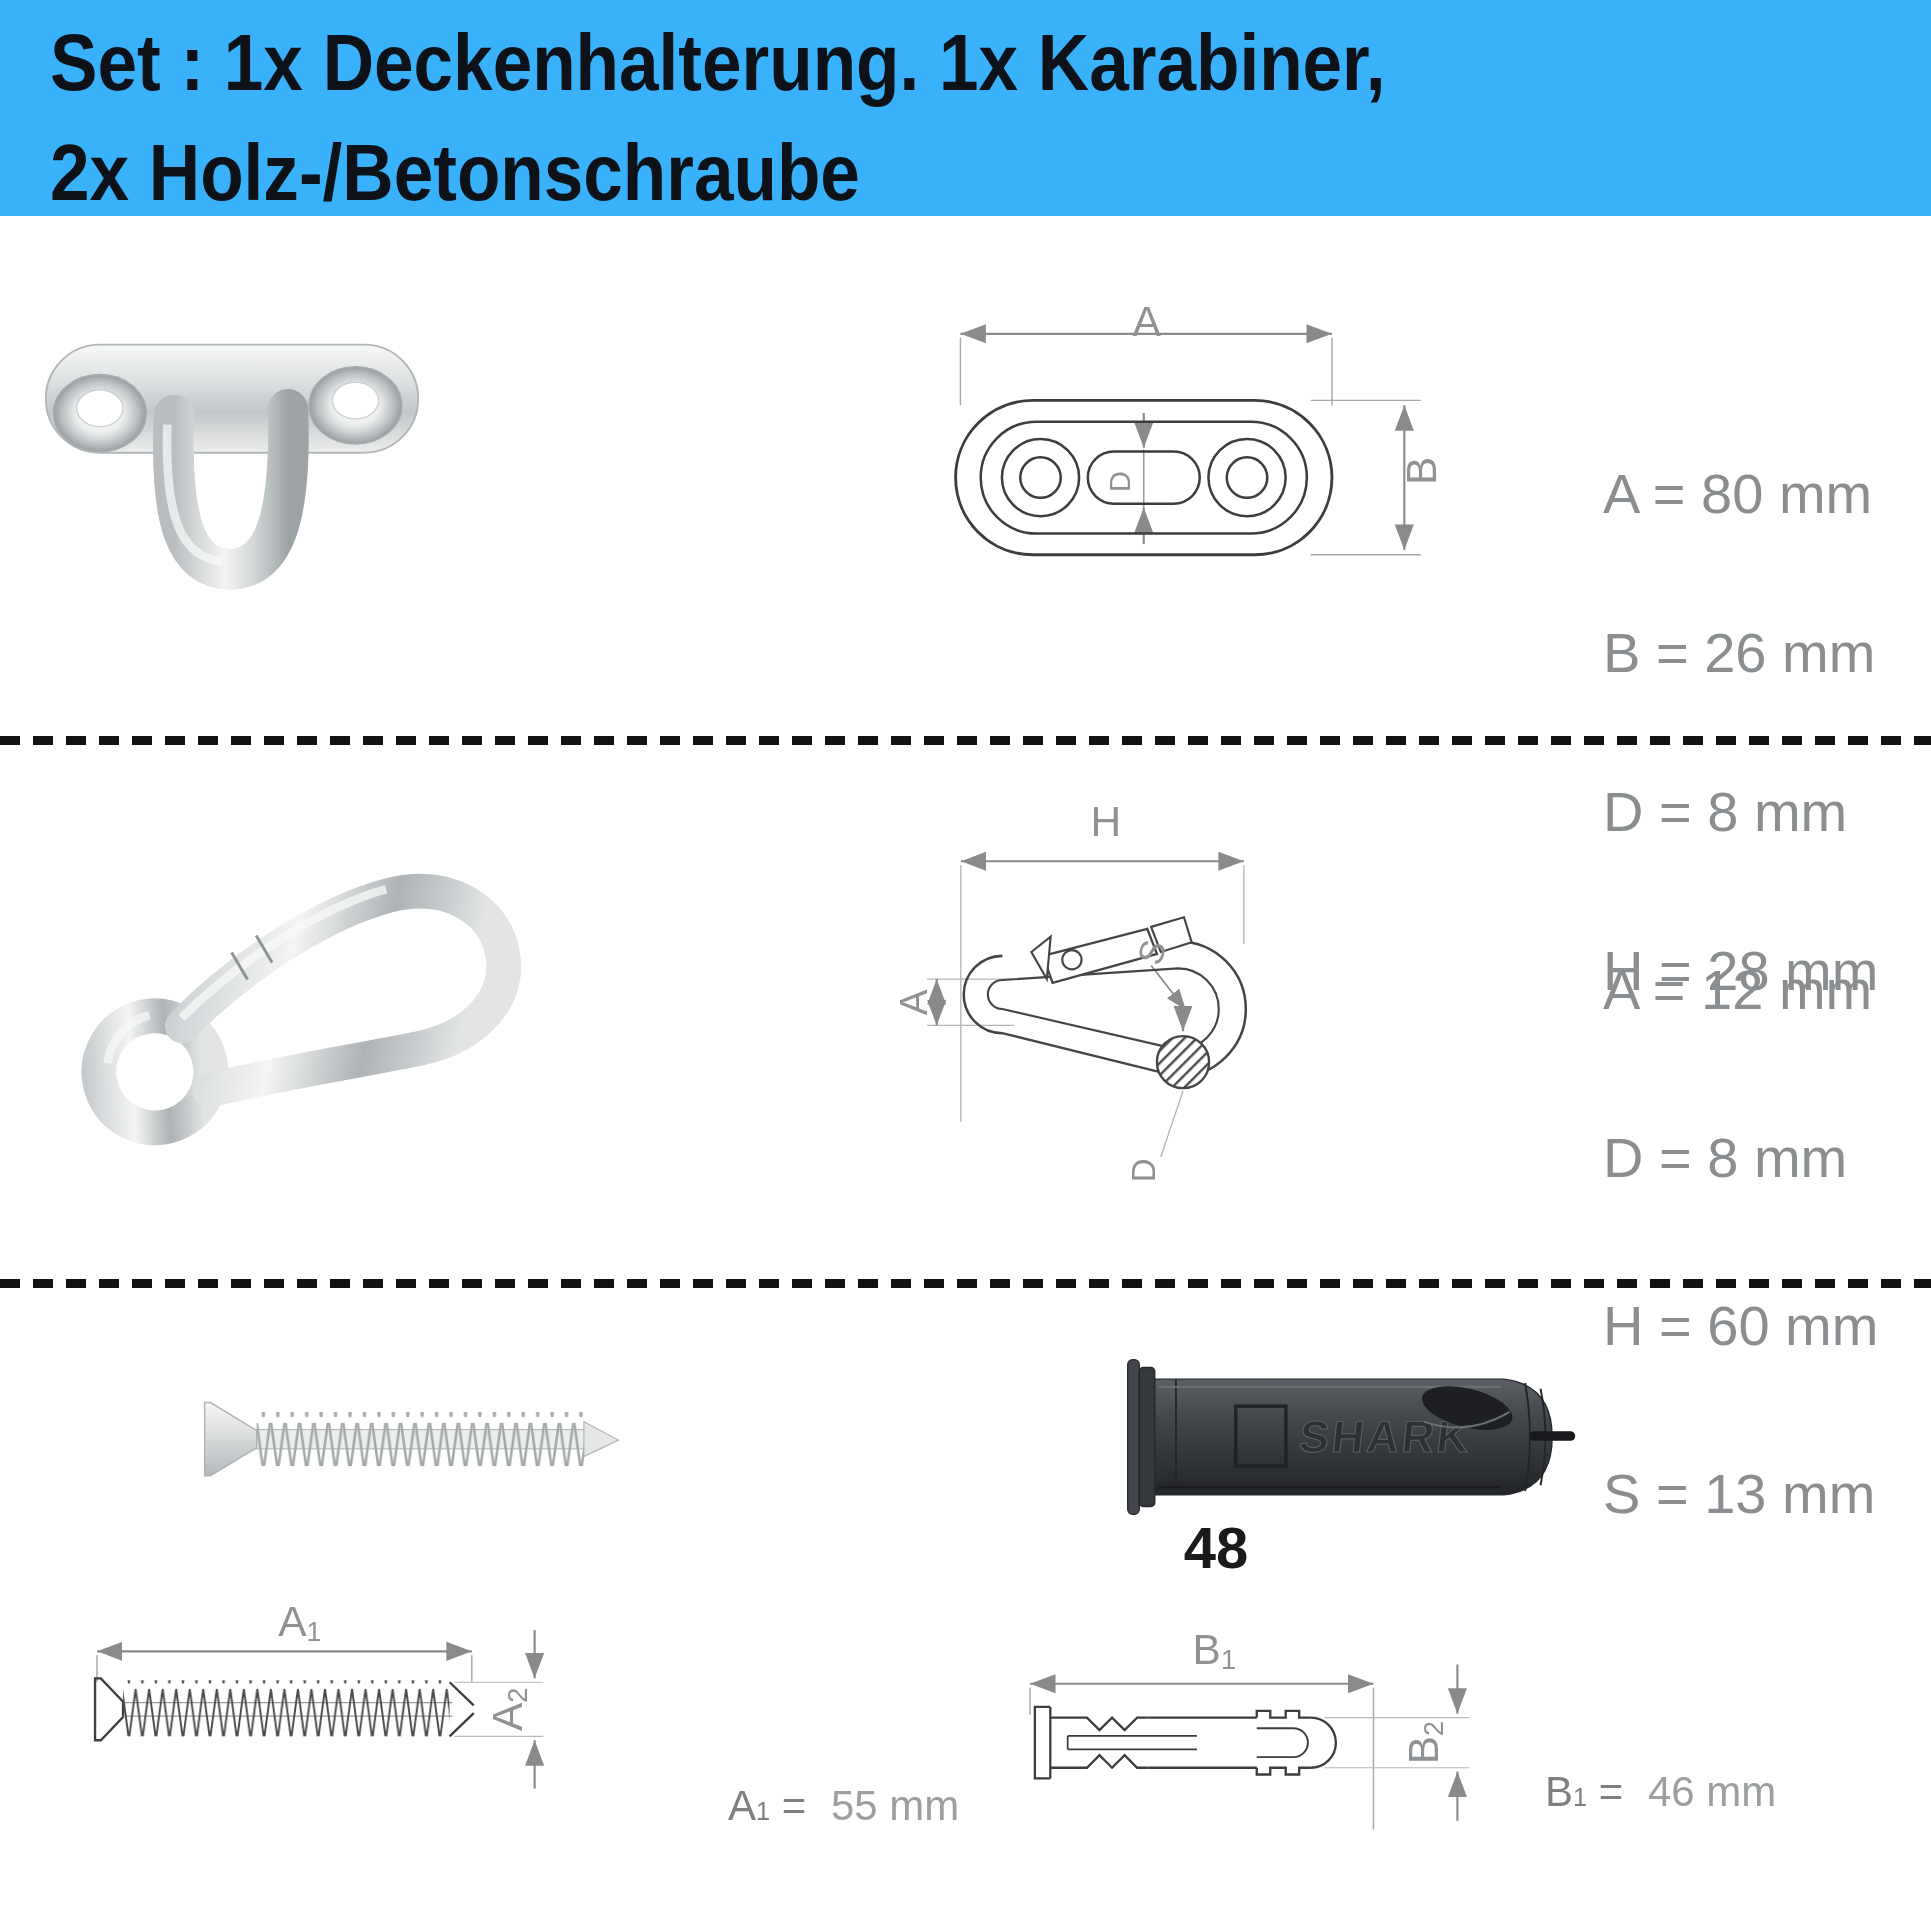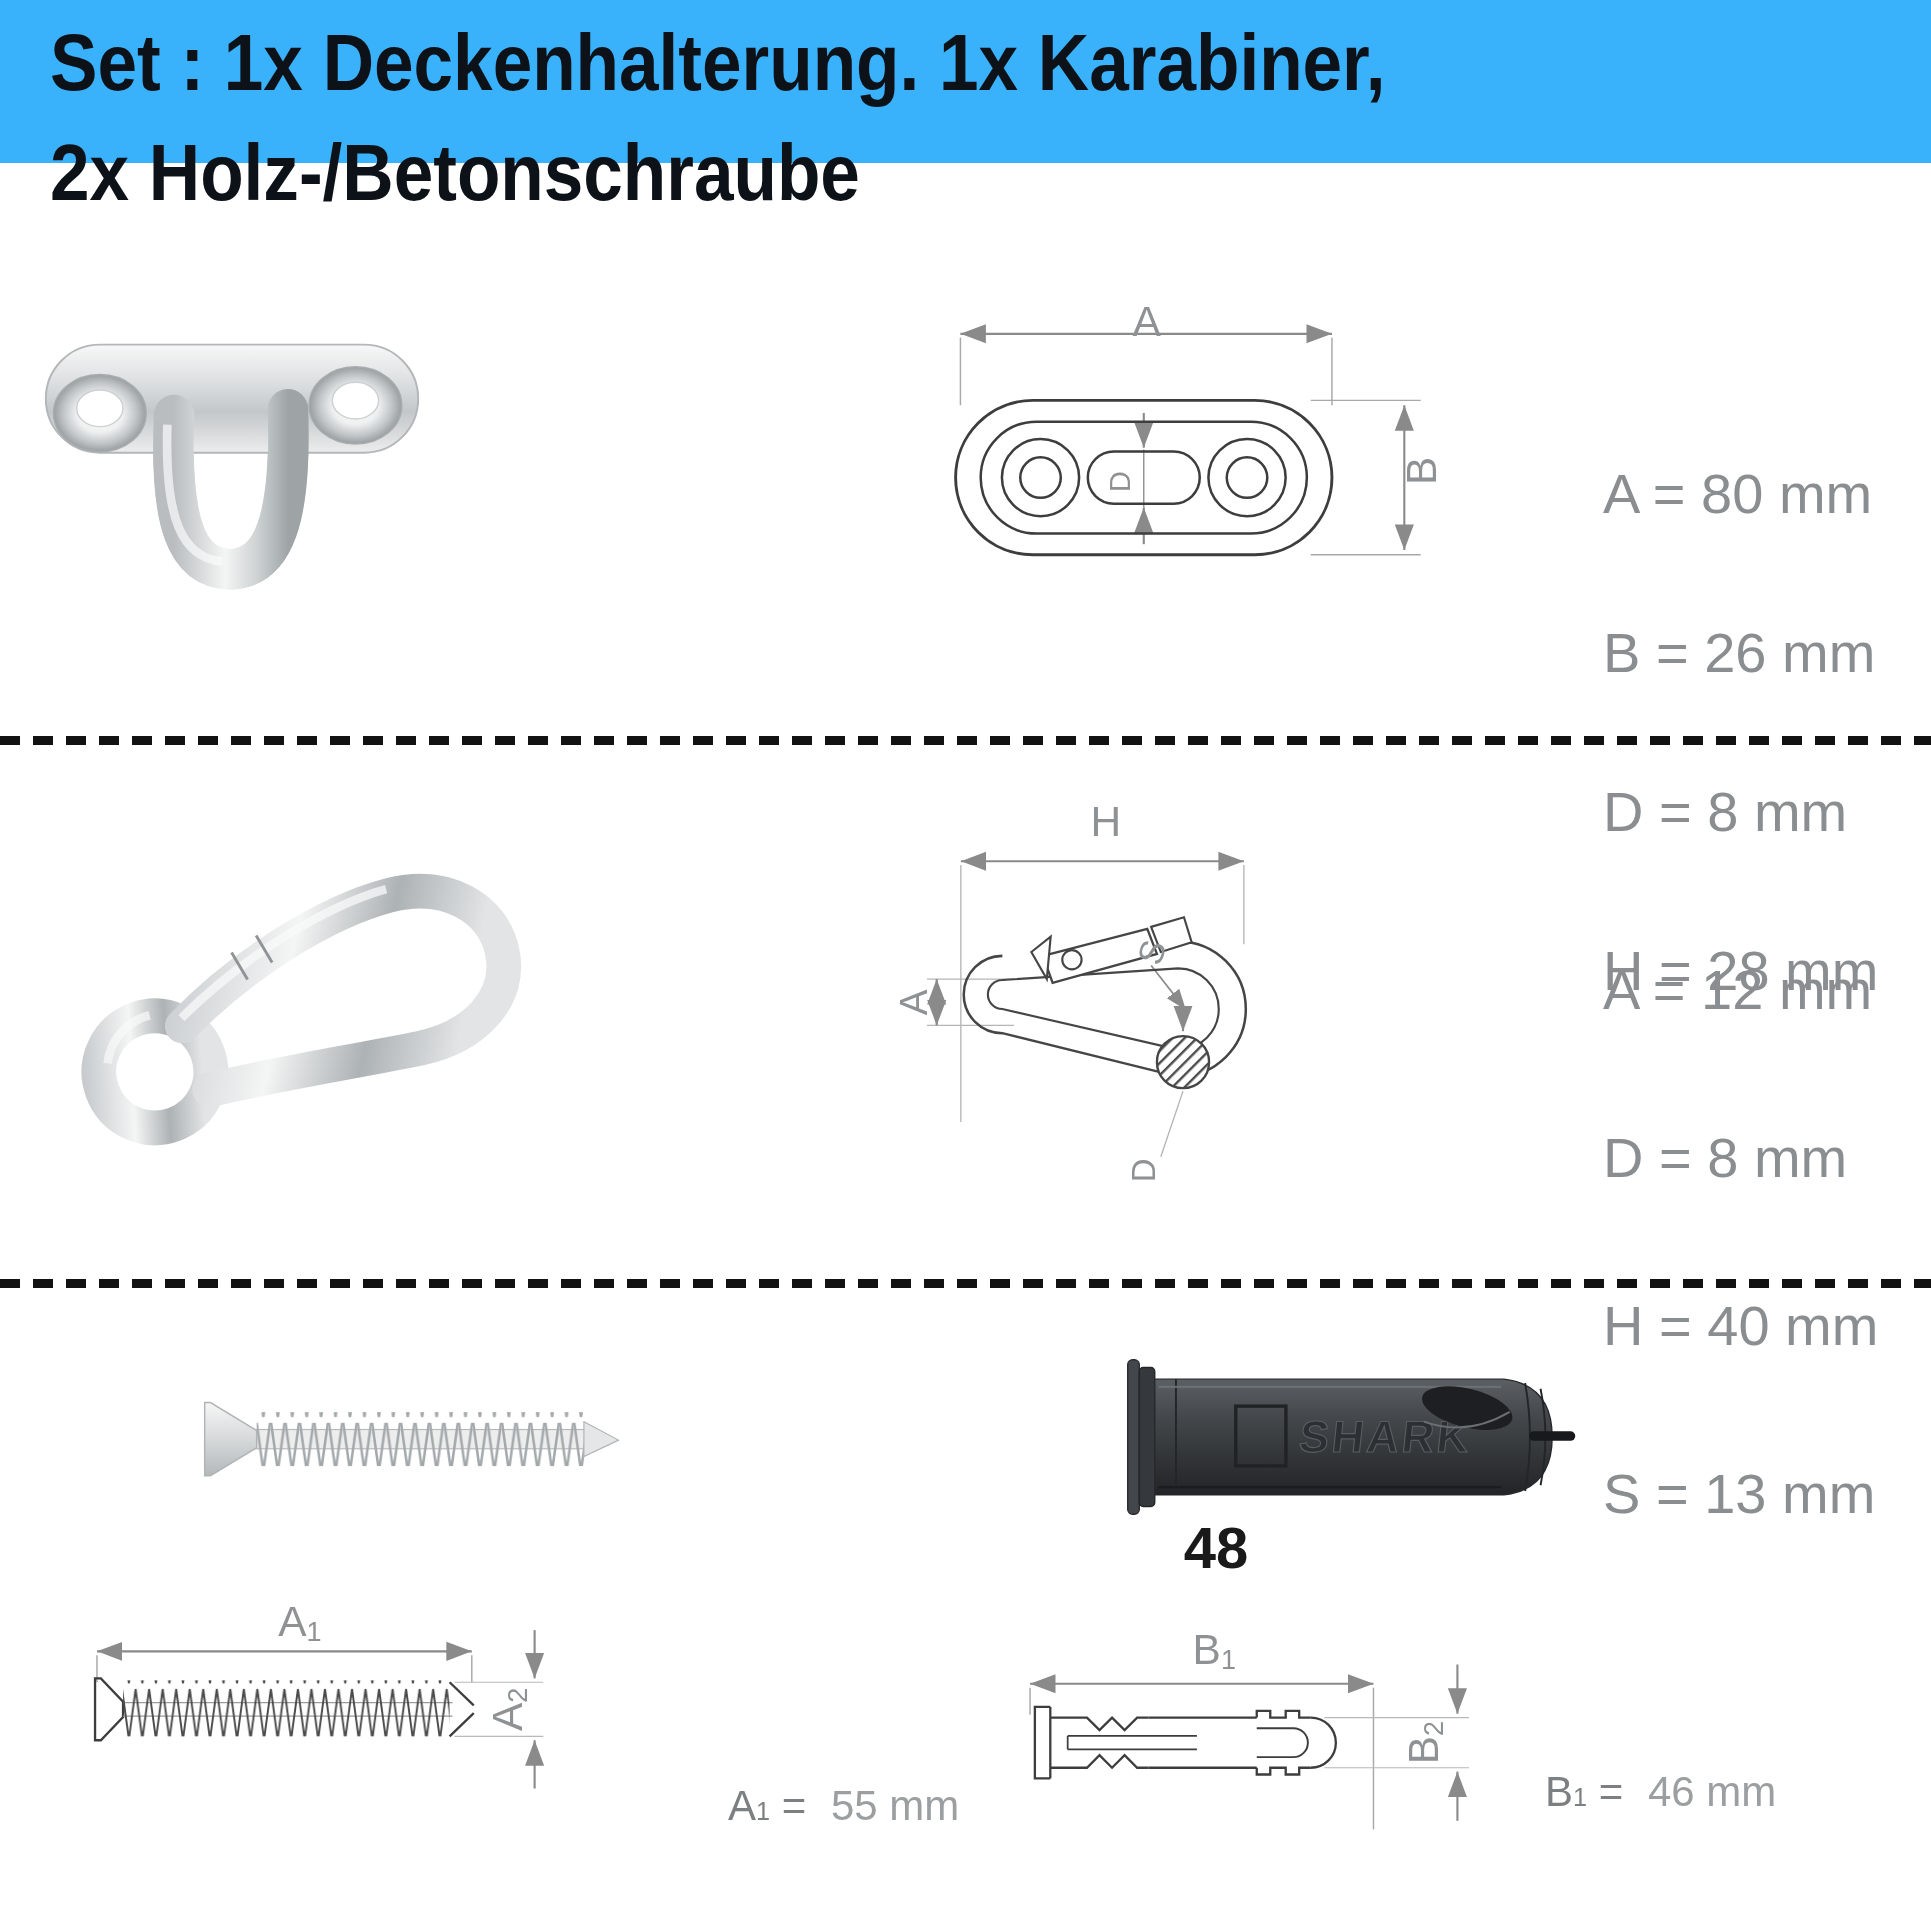--- a/index.html
+++ b/index.html
@@ -1,18 +1,18 @@
 <!DOCTYPE html>
 <html><head>
 <meta charset="utf-8">
 <style>
   html,body{margin:0;padding:0;background:#ffffff;}
   .page{position:relative;width:1931px;height:1931px;background:#ffffff;overflow:hidden;
         font-family:"Liberation Sans","DejaVu Sans",sans-serif;}
-  .header{position:absolute;left:0;top:0;width:1931px;height:163px;background:#3ab1fb;}
+  .header{position:absolute;left:0;top:0;width:1931px;height:216px;background:#3ab1fb;}
   .hline{position:absolute;left:50px;color:#0d1218;font-size:79px;font-weight:700;
          letter-spacing:0;white-space:nowrap;display:inline-block;
          transform:scaleX(.9);transform-origin:left center;}
   .hline1{top:17.4px;}
   .hline2{top:127px;}
   .dash{position:absolute;left:0;width:1931px;height:8.7px;
         background:repeating-linear-gradient(to right,#121212 0 20px,rgba(0,0,0,0) 20px 33px);}
   .svgbox{position:absolute;}
   .dims{position:absolute;color:#8b8e90;font-size:56px;white-space:pre;}
   .dims .ln{display:block;}
@@ -173,21 +173,21 @@
     </g>
     <text x="215" y="56" font-size="44" fill="#8f9294" text-anchor="middle">H</text>
     <text x="22" y="236" font-size="40" fill="#8f9294" text-anchor="middle" transform="rotate(-90 22 228)">A</text>
     <text x="268" y="185" font-size="36" fill="#8f9294" text-anchor="middle" transform="rotate(-72 268 178)">S</text>
     <text x="258" y="410" font-size="34" fill="#8f9294" text-anchor="middle" transform="rotate(-90 258 402)">D</text>
   </svg>
 
   <div class="dims dims2" style="left:1603px;top:850px">
     <span class="ln">A = 12 mm</span>
     <span class="ln">D = 8 mm</span>
-    <span class="ln">H = 40 mm</span>
+    <span class="ln">H = 60 mm</span>
     <span class="ln">S = 13 mm</span>
   </div>
 
   <div class="dash" style="top:1279px"></div>
 
   <svg class="svgbox" style="left:183px;top:1366px" width="463" height="154" viewBox="0 0 480 160">
     <g>
       <rect x="74" y="66" width="344" height="20" fill="#eceded" stroke="#b6babc" stroke-width="1.2"></rect>
       <rect x="76" y="48" width="342" height="56" fill="url(#patThreadPhoto)"></rect>
       <polygon points="22,38 28,38 76,67 76,85 28,114 22,114" fill="url(#gScrewBody)" stroke="#b0b4b6" stroke-width="1.5"></polygon>

